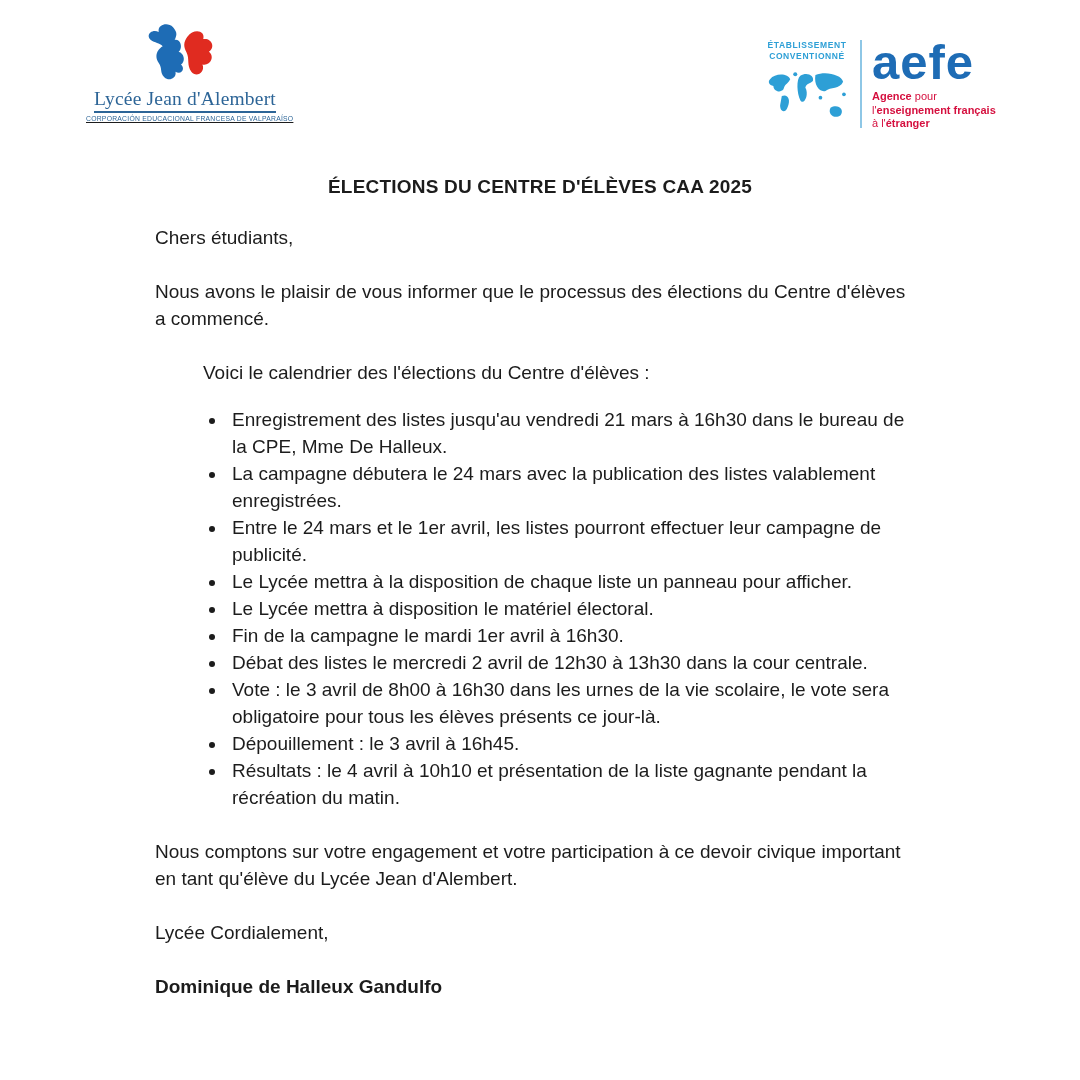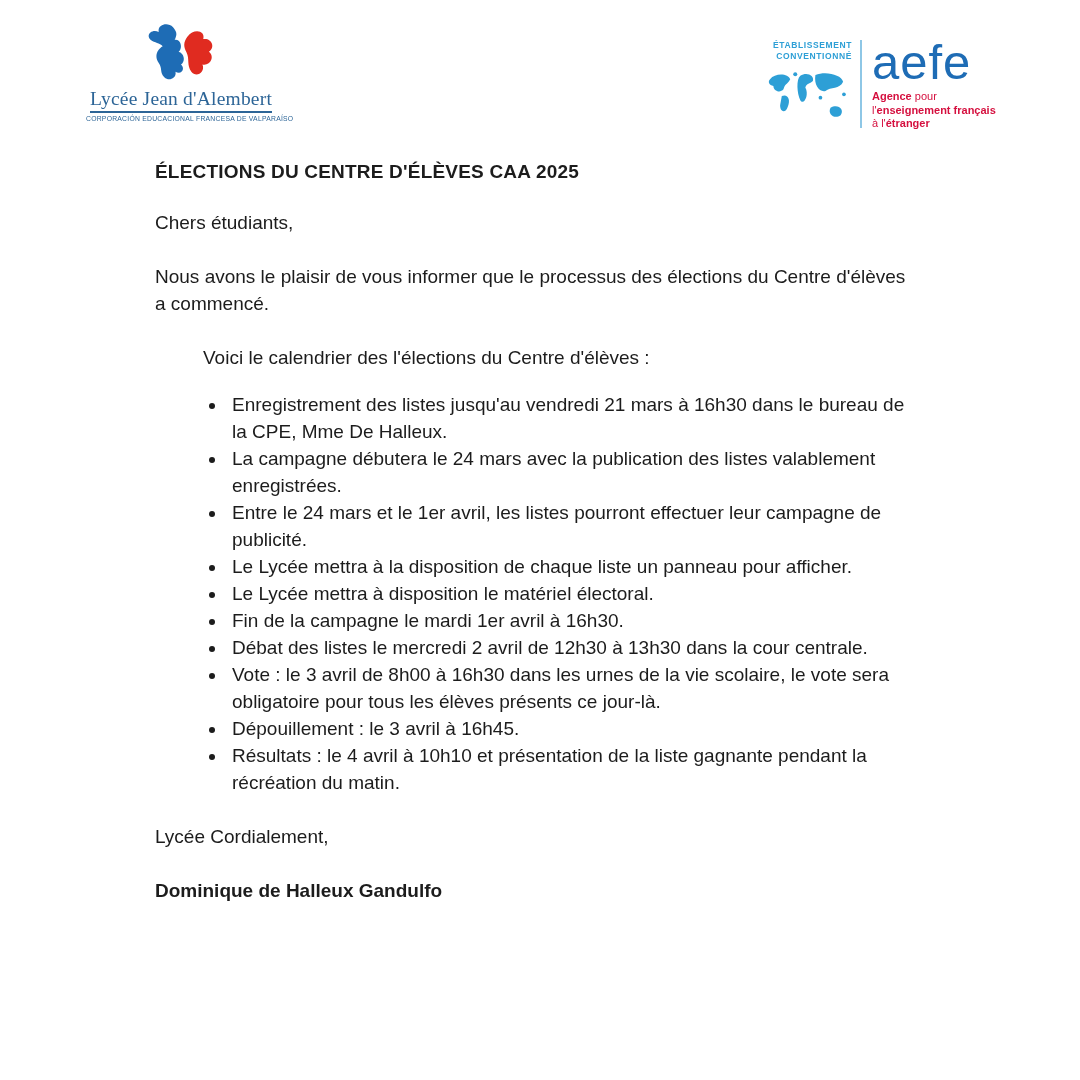--- a/index.html
+++ b/index.html
@@ -13,21 +13,22 @@
     color: #1c1c1c;
     overflow: hidden;
   }
 
   
   .school-logo {
     position: absolute;
     left: 86px;
     top: 24px;
     width: 190px;
-    text-align: center;
+    text-align: right;
+    text-decoration: underline;
   }
   .school-logo .rooster { display: block; margin: 0 auto 2px auto; }
   .school-title {
     display: inline-block;
     font-family: "Liberation Serif", serif;
     font-size: 19.5px;
     letter-spacing: 0.2px;
     color: #2d6597;
     border-bottom: 2px solid #2d6597;
     padding-bottom: 1px;
@@ -41,40 +42,40 @@
     white-space: nowrap;
   }
 
   .aefe-logo {
     position: absolute;
     left: 762px;
     top: 40px;
     display: flex;
     align-items: flex-start;
   }
-  .aefe-left { width: 90px; text-align: right; }
+  .aefe-left { width: 90px; text-align: center; }
   .aefe-label {
     color: #2d9fd6;
     font-size: 8.5px;
     font-weight: bold;
     letter-spacing: 0.6px;
     line-height: 11px;
     white-space: nowrap;
   }
   .aefe-left svg { display: block; margin: 7px auto 0 auto; }
   .aefe-divider {
     width: 2px;
     height: 88px;
     background: #8ec7e6;
     margin: 0 10px 0 8px;
   }
   .aefe-brand {
     color: #1e6cb5;
     font-size: 49px;
-    font-weight: normal;
+    font-weight: bold;
     letter-spacing: 1px;
     line-height: 44px;
   }
   .aefe-tagline {
     margin-top: 6px;
     color: #d5103f;
     font-size: 11px;
     line-height: 13.5px;
   }
   .aefe-tagline b { font-weight: bold; }
@@ -85,23 +86,23 @@
     left: 155px;
     top: 0;
     width: 770px;
     padding-top: 158px;
     font-size: 19px;
     line-height: 27px;
   }
   .letter-title {
     font-size: 19px;
     font-weight: bold;
-    text-align: left;
+    text-align: center;
     line-height: 27px;
-    margin: 0 0 24px 0;
+    margin: 15px 0 24px 0;
     letter-spacing: 0.2px;
   }
   .letter p { margin: 0 0 27px 0; max-width: 760px; }
   .letter p.tight { margin-bottom: 20px; margin-left: 48px; }
   ul.bullets {
     margin: 0 0 27px 0;
     padding-left: 72px;
     list-style: disc outside;
   }
   ul.bullets li {
@@ -171,19 +172,20 @@
         <li>Entre le 24 mars et le 1er avril, les listes pourront effectuer leur campagne de publicité.</li>
         <li>Le Lycée mettra à la disposition de chaque liste un panneau pour afficher.</li>
         <li>Le Lycée mettra à disposition le matériel électoral.</li>
         <li>Fin de la campagne le mardi 1er avril à 16h30.</li>
         <li>Débat des listes le mercredi 2 avril de 12h30 à 13h30 dans la cour centrale.</li>
         <li>Vote : le 3 avril de 8h00 à 16h30 dans les urnes de la vie scolaire, le vote sera obligatoire pour tous les élèves présents ce jour-là.</li>
         <li>Dépouillement : le 3 avril à 16h45.</li>
         <li>Résultats : le 4 avril à 10h10 et présentation de la liste gagnante pendant la récréation du matin.</li>
       </ul>
 
+    <p>Nous comptons sur votre engagement et votre participation à ce devoir civique important en tant qu'élève du Lycée Jean d'Alembert.</p>
 
     <p>Lycée Cordialement,</p>
 
     <p class="sig-name">Dominique de Halleux Gandulfo</p>
   </div>
 
 </div>
 
 </body></html>

